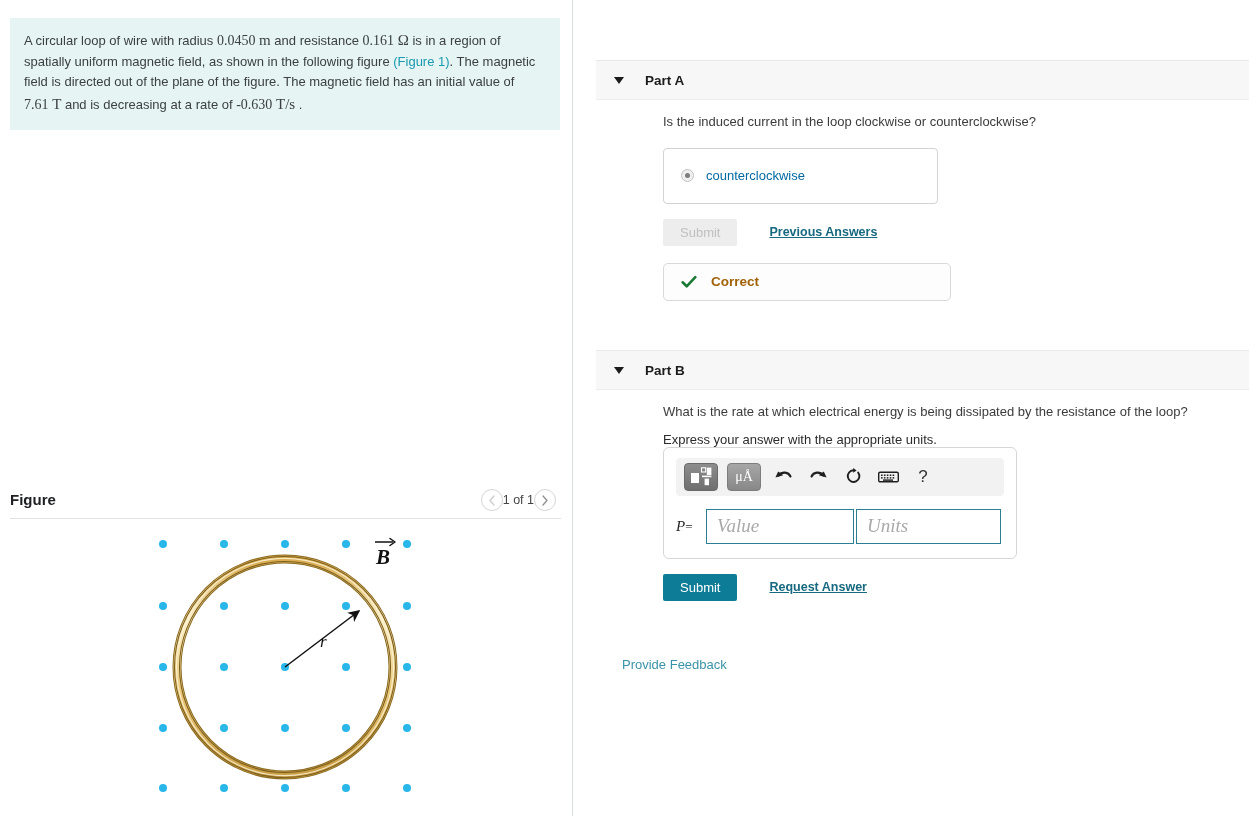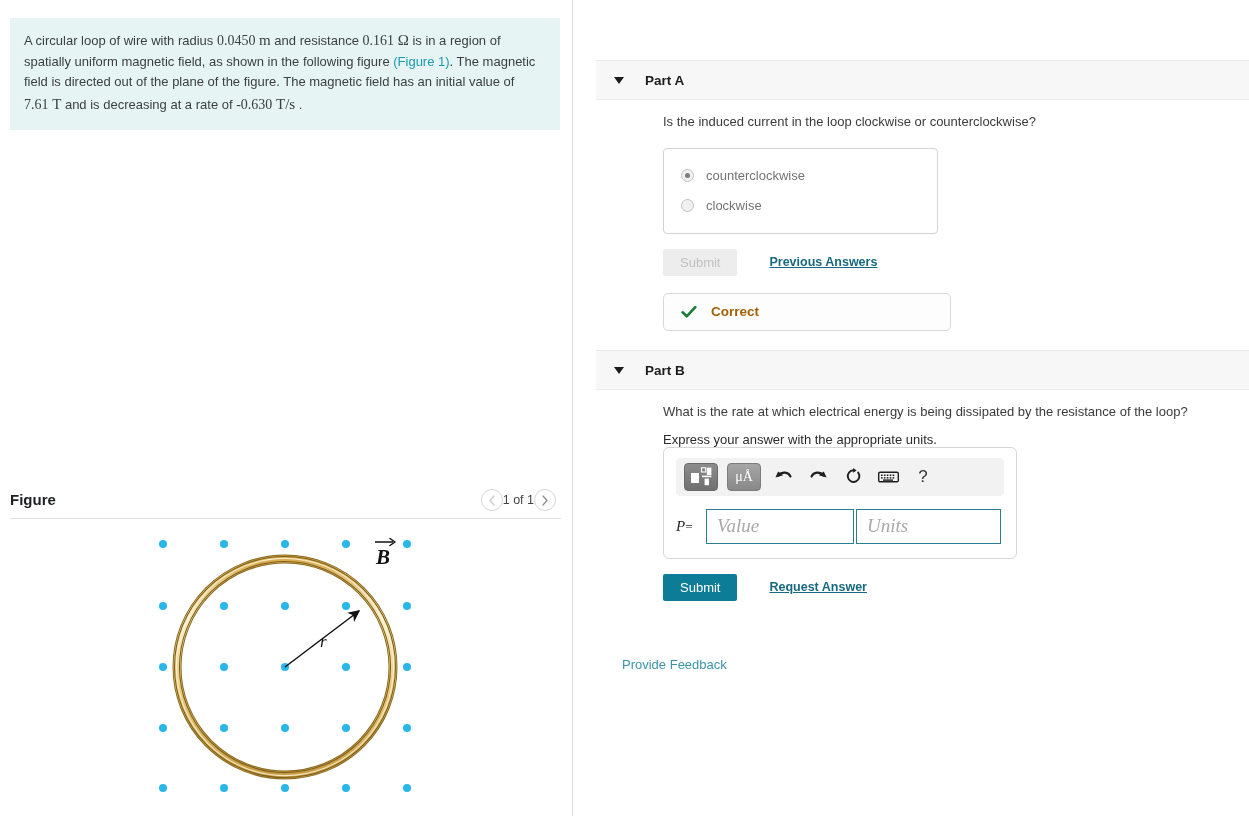--- a/index.html
+++ b/index.html
@@ -209,21 +209,21 @@
     left: 3px;
     top: 3px;
     width: 5px;
     height: 5px;
     border-radius: 50%;
     background: #7d7d7d;
   }
   .radio-label {
     margin-left: 12px;
     font-size: 13px;
-    color: #737373;
+    color: #0369a1;
   }
 
   
   .btn-row {
     display: flex;
     align-items: center;
     margin-top: 15px;
   }
   .btn-submit {
     height: 27px;
@@ -474,24 +474,20 @@
     </div>
 
     <div class="part-body" style="top:112px;">
       <div class="question-text">Is the induced current in the loop clockwise or counterclockwise?</div>
 
       <div class="radio-box">
         <div class="radio-row">
           <span class="radio-dot checked"></span>
           <span class="radio-label">counterclockwise</span>
         </div>
-        <div class="radio-row">
-          <span class="radio-dot"></span>
-          <span class="radio-label">clockwise</span>
-        </div>
       </div>
 
       <div class="btn-row">
         <div class="btn-submit disabled">Submit</div>
         <div class="link-inline">Previous Answers</div>
       </div>
 
       <div class="correct-box">
         <svg class="check-mark" viewBox="0 0 16 16">
           <path d="M1.6 8.3 L5.7 12.3 L14.3 3.2" fill="none" stroke="#1a7a33" stroke-width="2.6" stroke-linecap="round" stroke-linejoin="round"></path>

